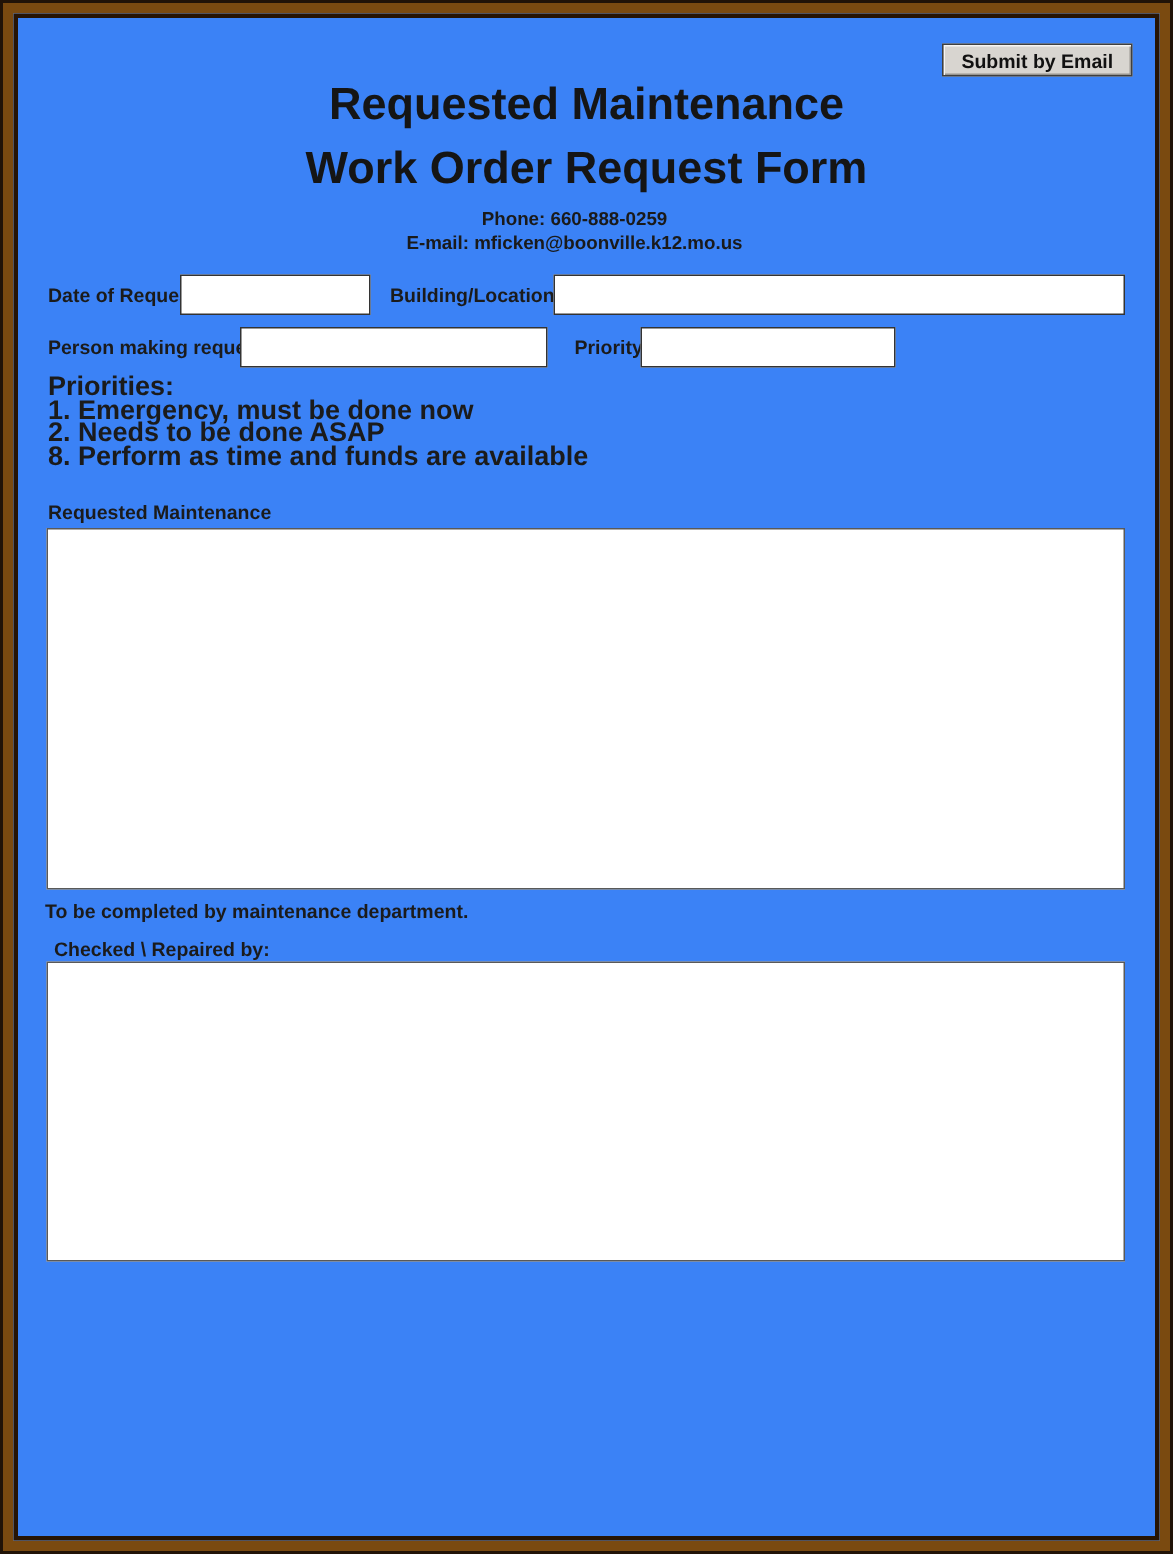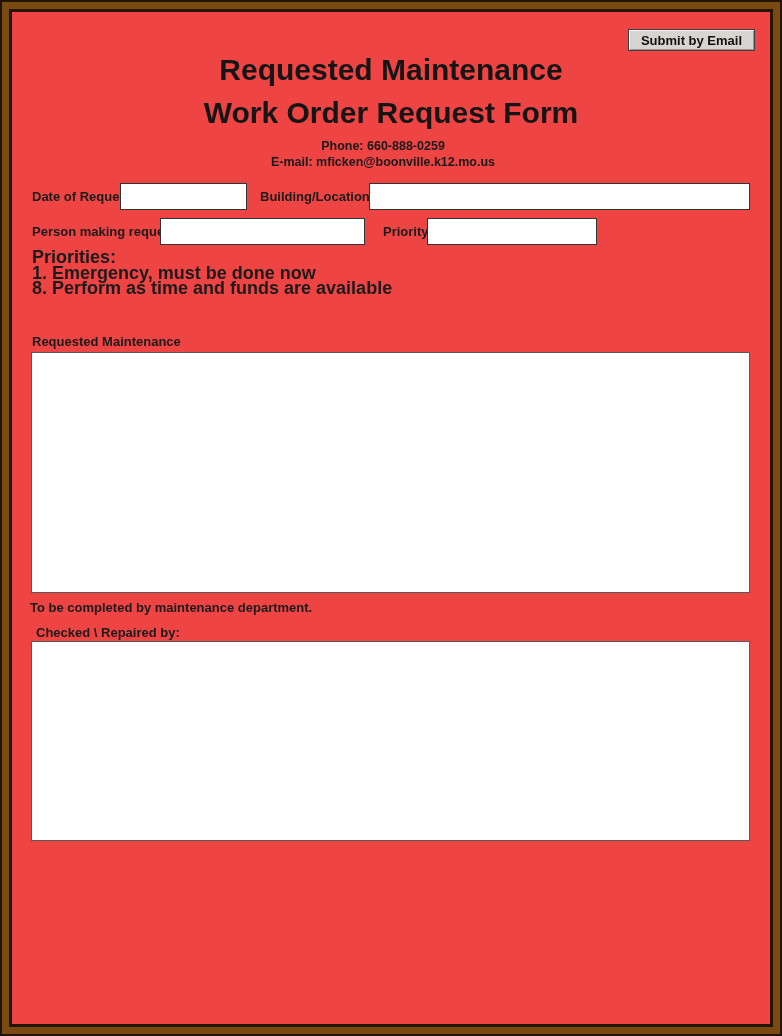--- a/index.html
+++ b/index.html
@@ -10,21 +10,21 @@
     width:782px;height:1036px;
     border:2px solid #211307;
   }
   .frame-band{
     width:100%;height:100%;
     border:7px solid #7a4a10;
   }
   .frame-inner{
     width:100%;height:100%;
     border:3px solid #261405;
-    background:#ef4444;
+    background:#3b82f6;
     position:relative;
     overflow:hidden;
   }
 
   .abs{position:absolute;}
 
   
   .submit-btn{
     left:616px;top:17px;width:127px;height:22px;
     background:#d8d5d0;
@@ -108,20 +108,21 @@
 
     <div class="abs field-label" style="left:20px;top:206px;">Person making request</div>
     <input class="abs field-input" style="left: 148px; top: 206px; width: 205px;" value="">
 
     <div class="abs field-label" style="left:371px;top:206px;">Priority</div>
     <input class="abs field-input" style="left: 415px; top: 206px; width: 170px;" value="">
 
     <div class="abs priorities">
       <div>Priorities:</div>
       <div>1. Emergency, must be done now</div>
+      <div>2. Needs to be done ASAP</div>
       <div>8. Perform as time and funds are available</div>
     </div>
 
     <div class="abs section-label" style="left:20px;top:322px;">Requested Maintenance</div>
     <textarea class="abs big-box" style="left: 19px; top: 340px; width: 719px; height: 241px;"></textarea>
 
     <div class="abs section-label" style="left:18px;top:588px;">To be completed by maintenance department.</div>
 
     <div class="abs section-label" style="left:24px;top:613px;">Checked \ Repaired by:</div>
     <textarea class="abs big-box" style="left: 19px; top: 629px; width: 719px; height: 200px;"></textarea>

